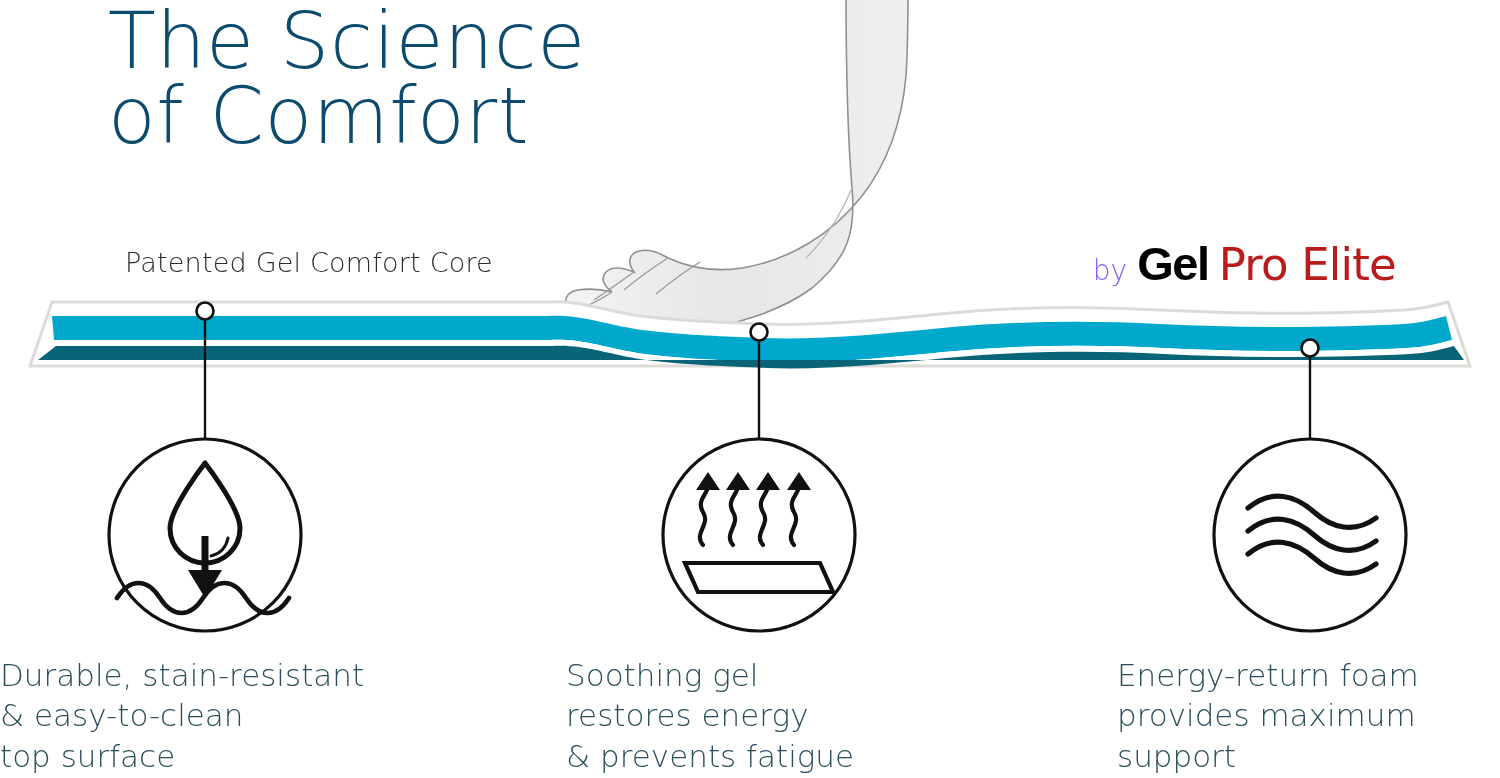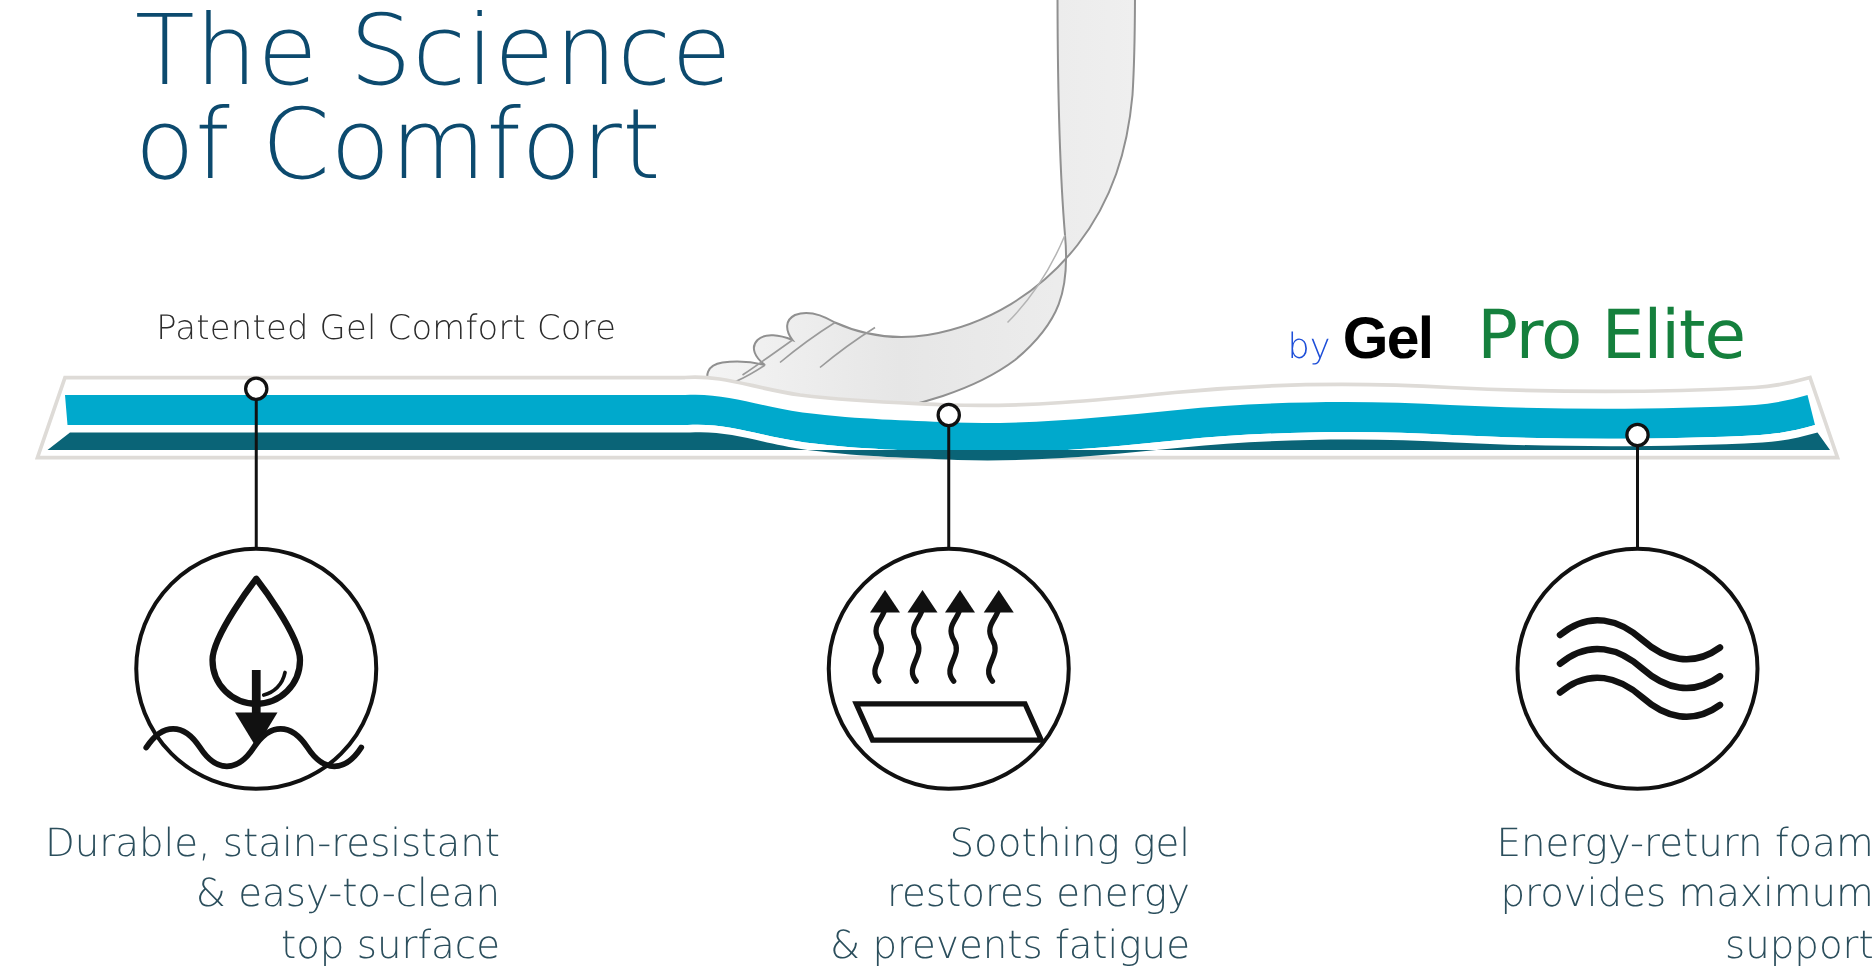--- a/index.html
+++ b/index.html
@@ -54,58 +54,57 @@
     right: 104px;
     top: 236px;
     display: flex;
     align-items: baseline;
     gap: 10px;
   }
   #brand .by {
     font-family: "DejaVu Sans", sans-serif;
     font-weight: 300;
     font-size: 28px;
-    color: #1d4ed8;
+    color: #8b5cf6;
   }
   #brand .gel {
     font-family: "Liberation Sans", sans-serif;
     font-weight: 700;
     font-size: 47px;
     letter-spacing: -1.4px;
     color: #000000;
     text-align: center;
   }
   #brand .proelite {
     font-family: "DejaVu Sans", sans-serif;
     font-weight: 400;
-    font-size: 54px;
+    font-size: 45px;
     letter-spacing: -0.8px;
-    color: #15803d;
-    margin-left: 26px;
+    color: #b91c1c;
   }
 
   
   #art {
     position: absolute;
     left: 0;
     top: 0;
     width: 1500px;
     height: 778px;
     pointer-events: none;
   }
 
   
   .caption {
     position: absolute;
     top: 655px;
     font-family: "DejaVu Sans", sans-serif;
     font-weight: 300;
     font-size: 31px;
     line-height: 1.30;
-    text-align: right;
+    text-align: left;
     color: #2b4e5c;
     white-space: pre-line;
   }
   #caption-0 { left: 0px;    width: 400px; }
   #caption-1 { left: 566px;  width: 386px; }
   #caption-2 { left: 1117px; width: 382px; }
 </style>
 </head>
 <body>
 

